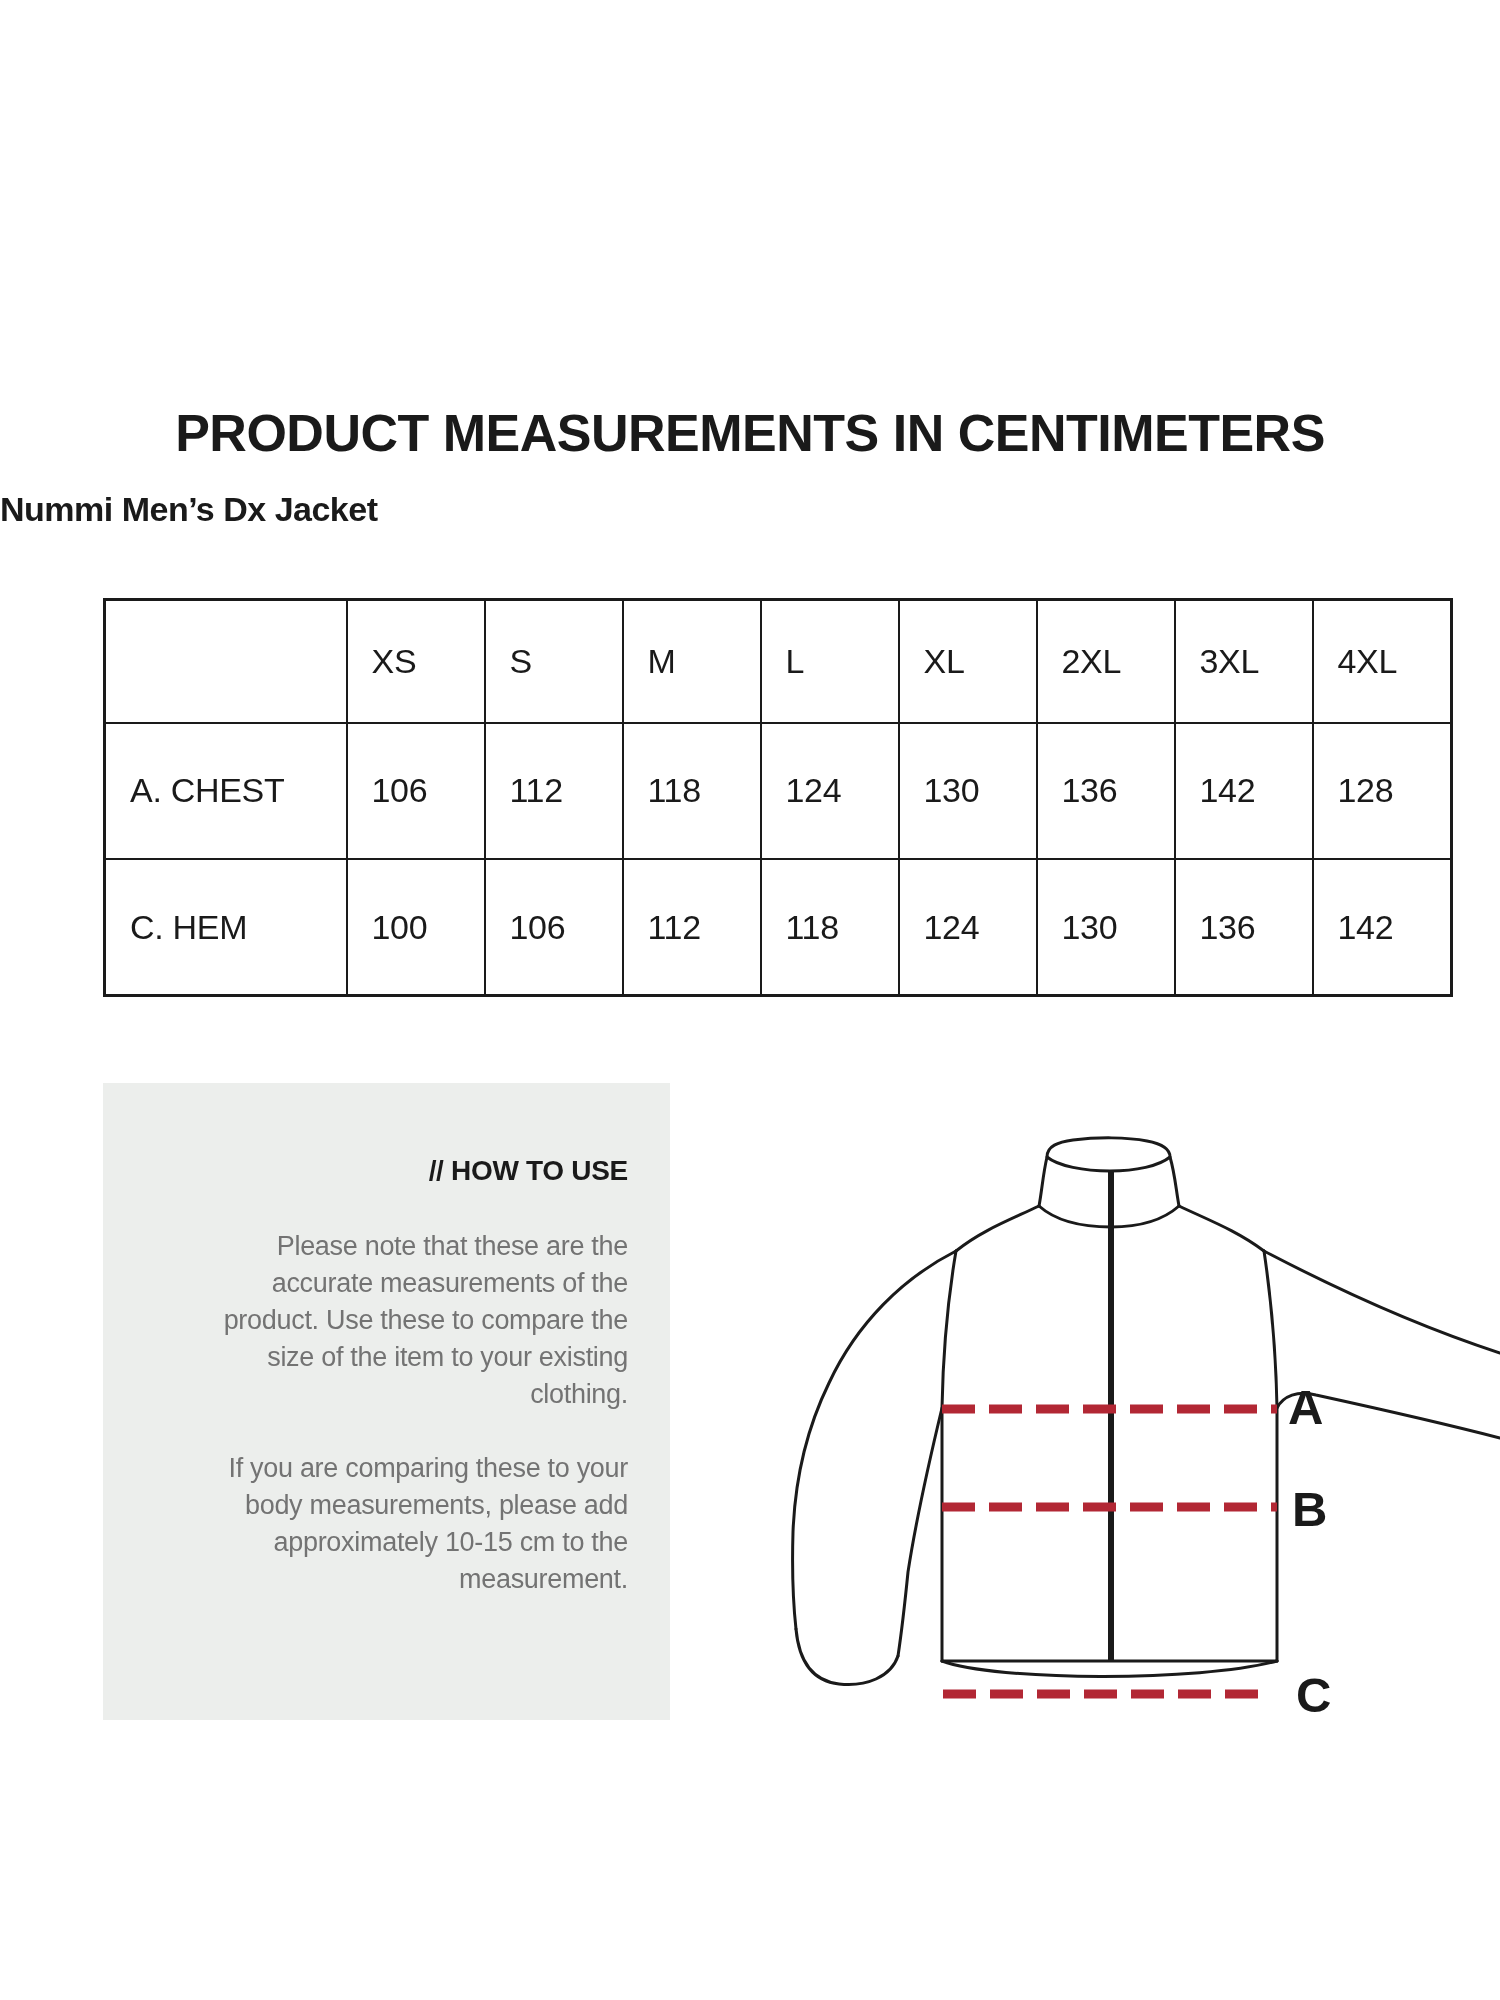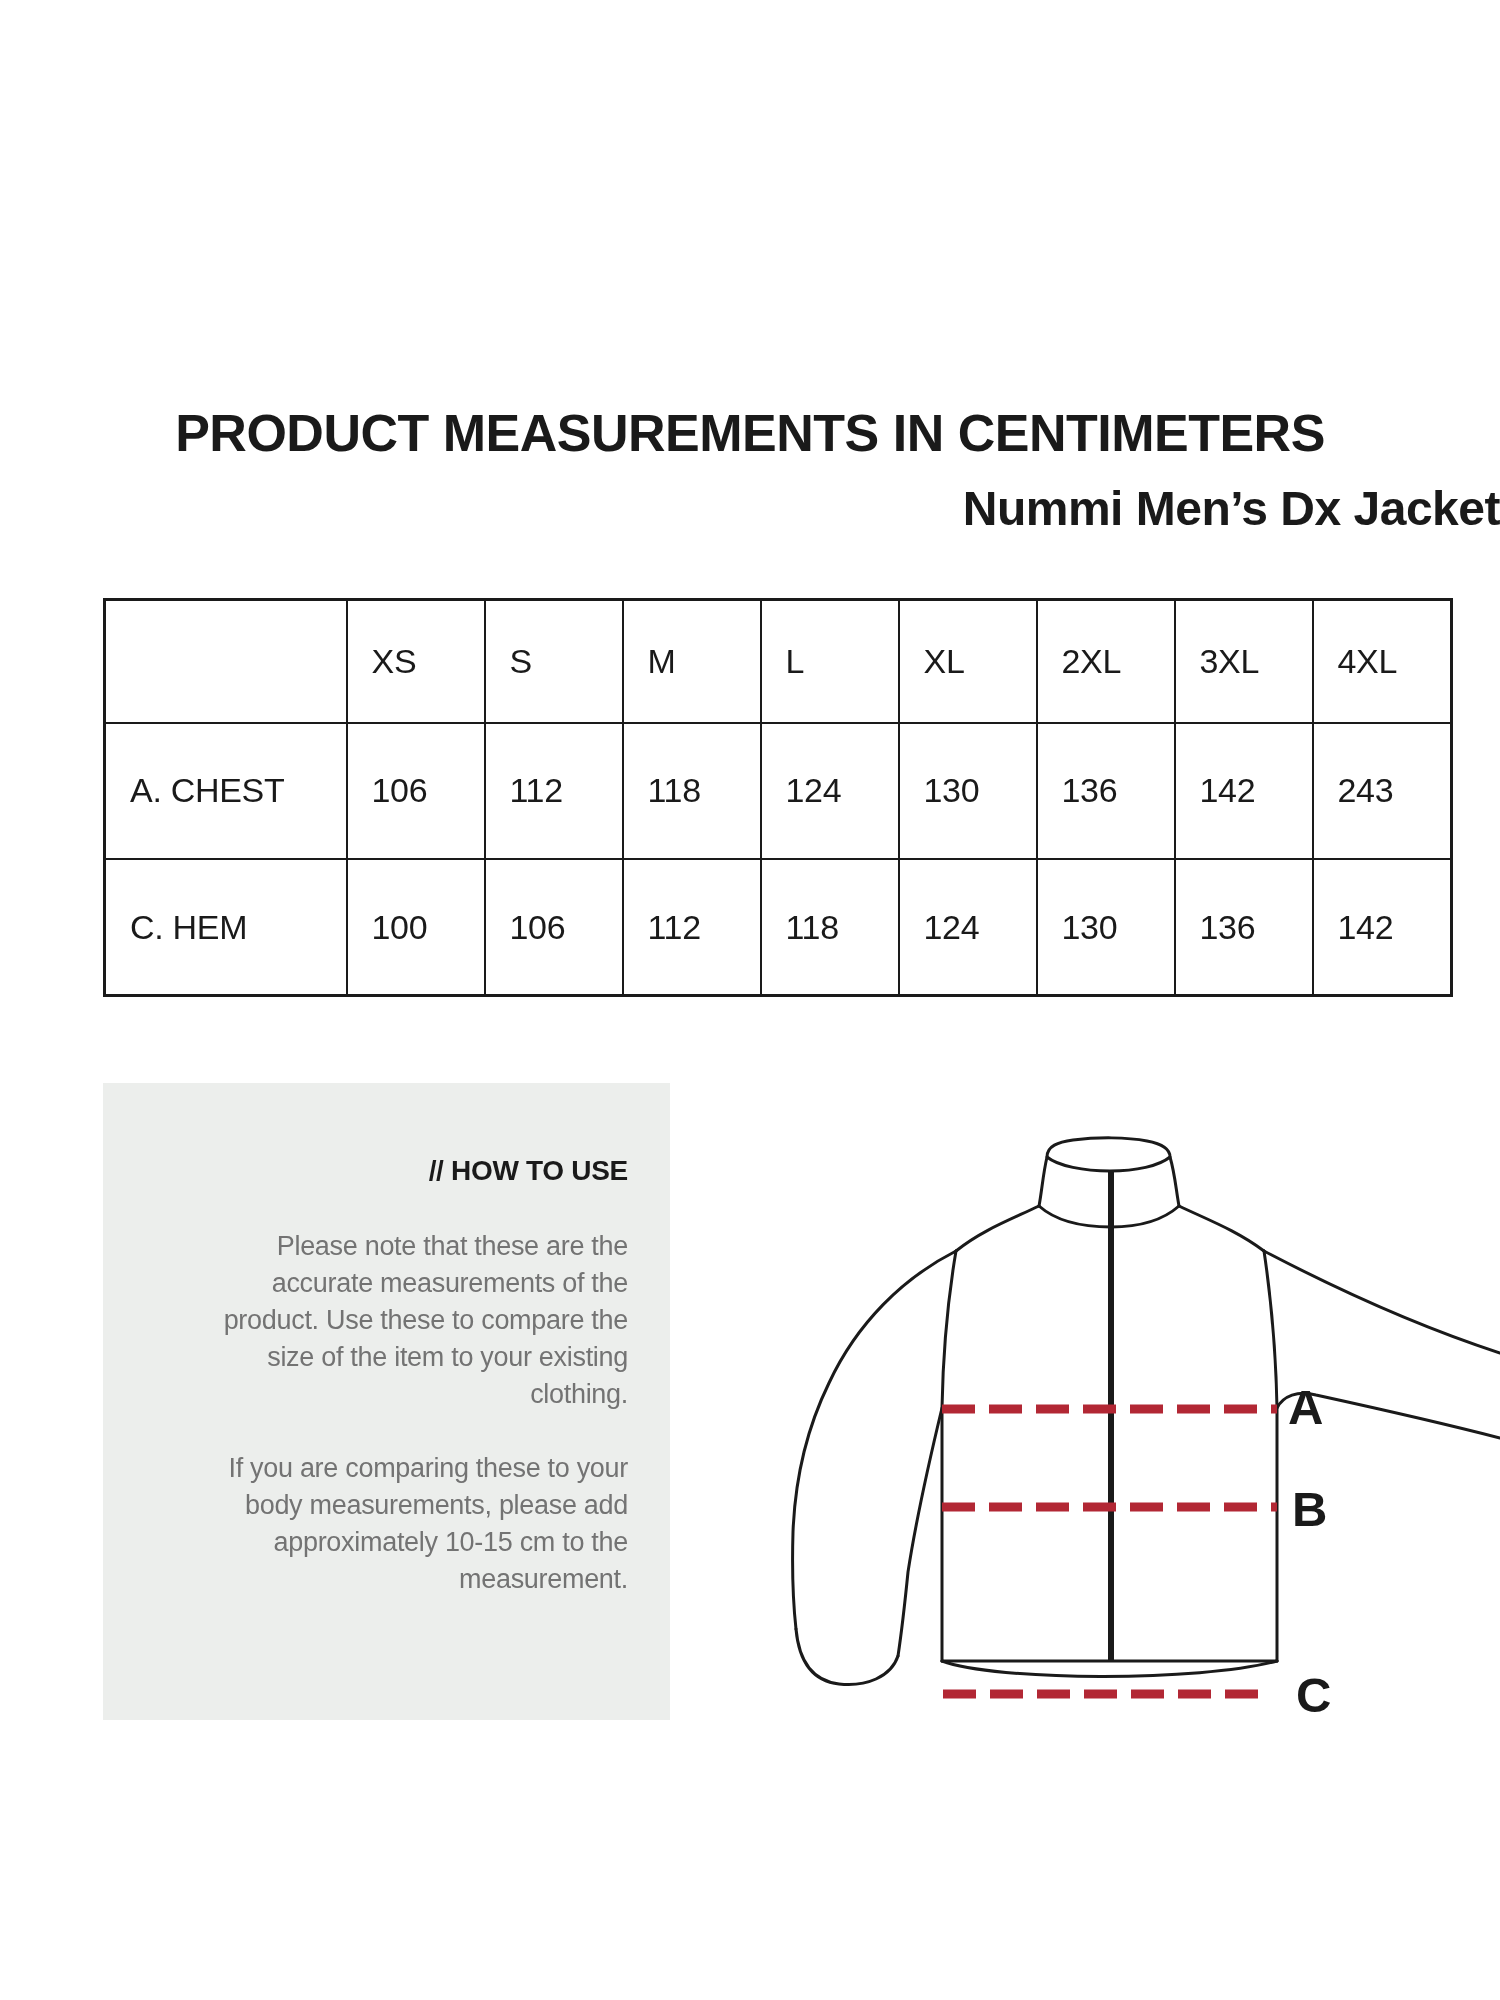--- a/index.html
+++ b/index.html
@@ -8,22 +8,22 @@
   *{margin:0;padding:0;box-sizing:border-box;}
   html,body{background:#fff;}
   body{font-family:"Liberation Sans","DejaVu Sans",sans-serif;color:var(--ink);}
   .page{position:relative;width:1500px;height:2000px;background:var(--bg);overflow:hidden;}
 
   .title{
     position:absolute;left:0;right:0;top:406px;text-align:center;
     font-size:52px;font-weight:700;letter-spacing:-0.5px;line-height:54px;
   }
   .subtitle{
-    position:absolute;left:0;right:0;top:490px;text-align:right;
-    font-size:48px;font-weight:700;letter-spacing:-0.5px;line-height:38px;
+    position:absolute;left:0;right:0;top:490px;text-align:left;
+    font-size:34px;font-weight:700;letter-spacing:-0.5px;line-height:38px;
   }
 
   table.sizes{
     position:absolute;left:103px;top:598px;width:1347px;height:399px;
     border-collapse:collapse;table-layout:fixed;
     border:3px solid var(--ink);
     font-size:34px;letter-spacing:-0.3px;color:var(--ink);
   }
   table.sizes th,table.sizes td{
     border:2px solid var(--ink);
@@ -91,21 +91,21 @@
     </tr>
     <tr class="datarow">
       <th>A. CHEST</th>
       <td>106</td>
       <td>112</td>
       <td>118</td>
       <td>124</td>
       <td>130</td>
       <td>136</td>
       <td>142</td>
-      <td>243</td>
+      <td>128</td>
     </tr>
     <tr class="datarow">
       <th>C. HEM</th>
       <td>100</td>
       <td>106</td>
       <td>112</td>
       <td>118</td>
       <td>124</td>
       <td>130</td>
       <td>136</td>

